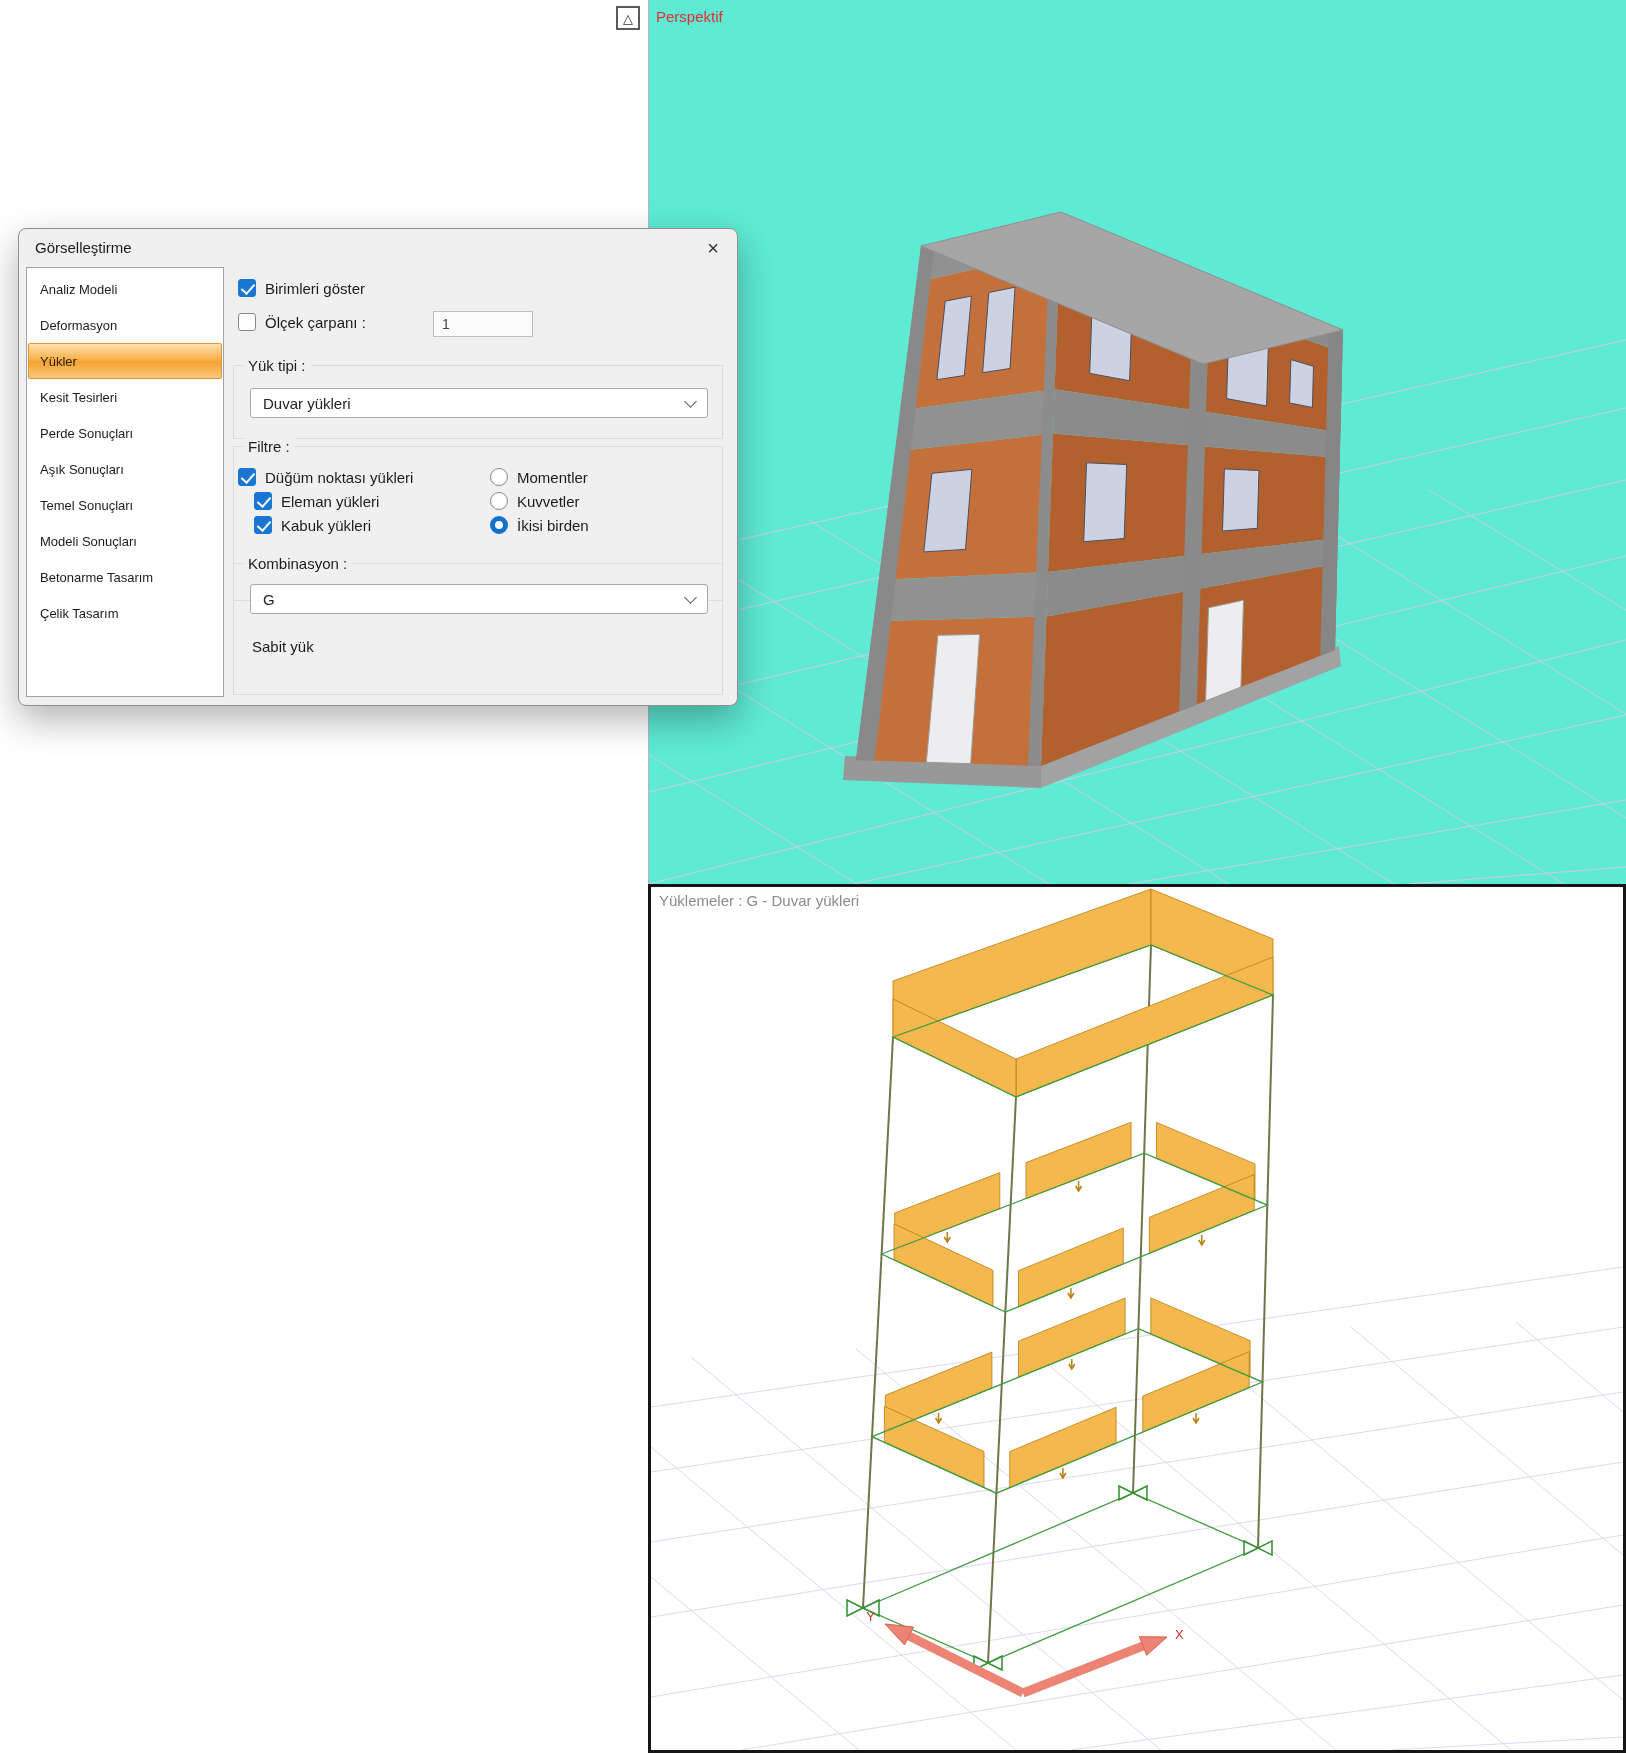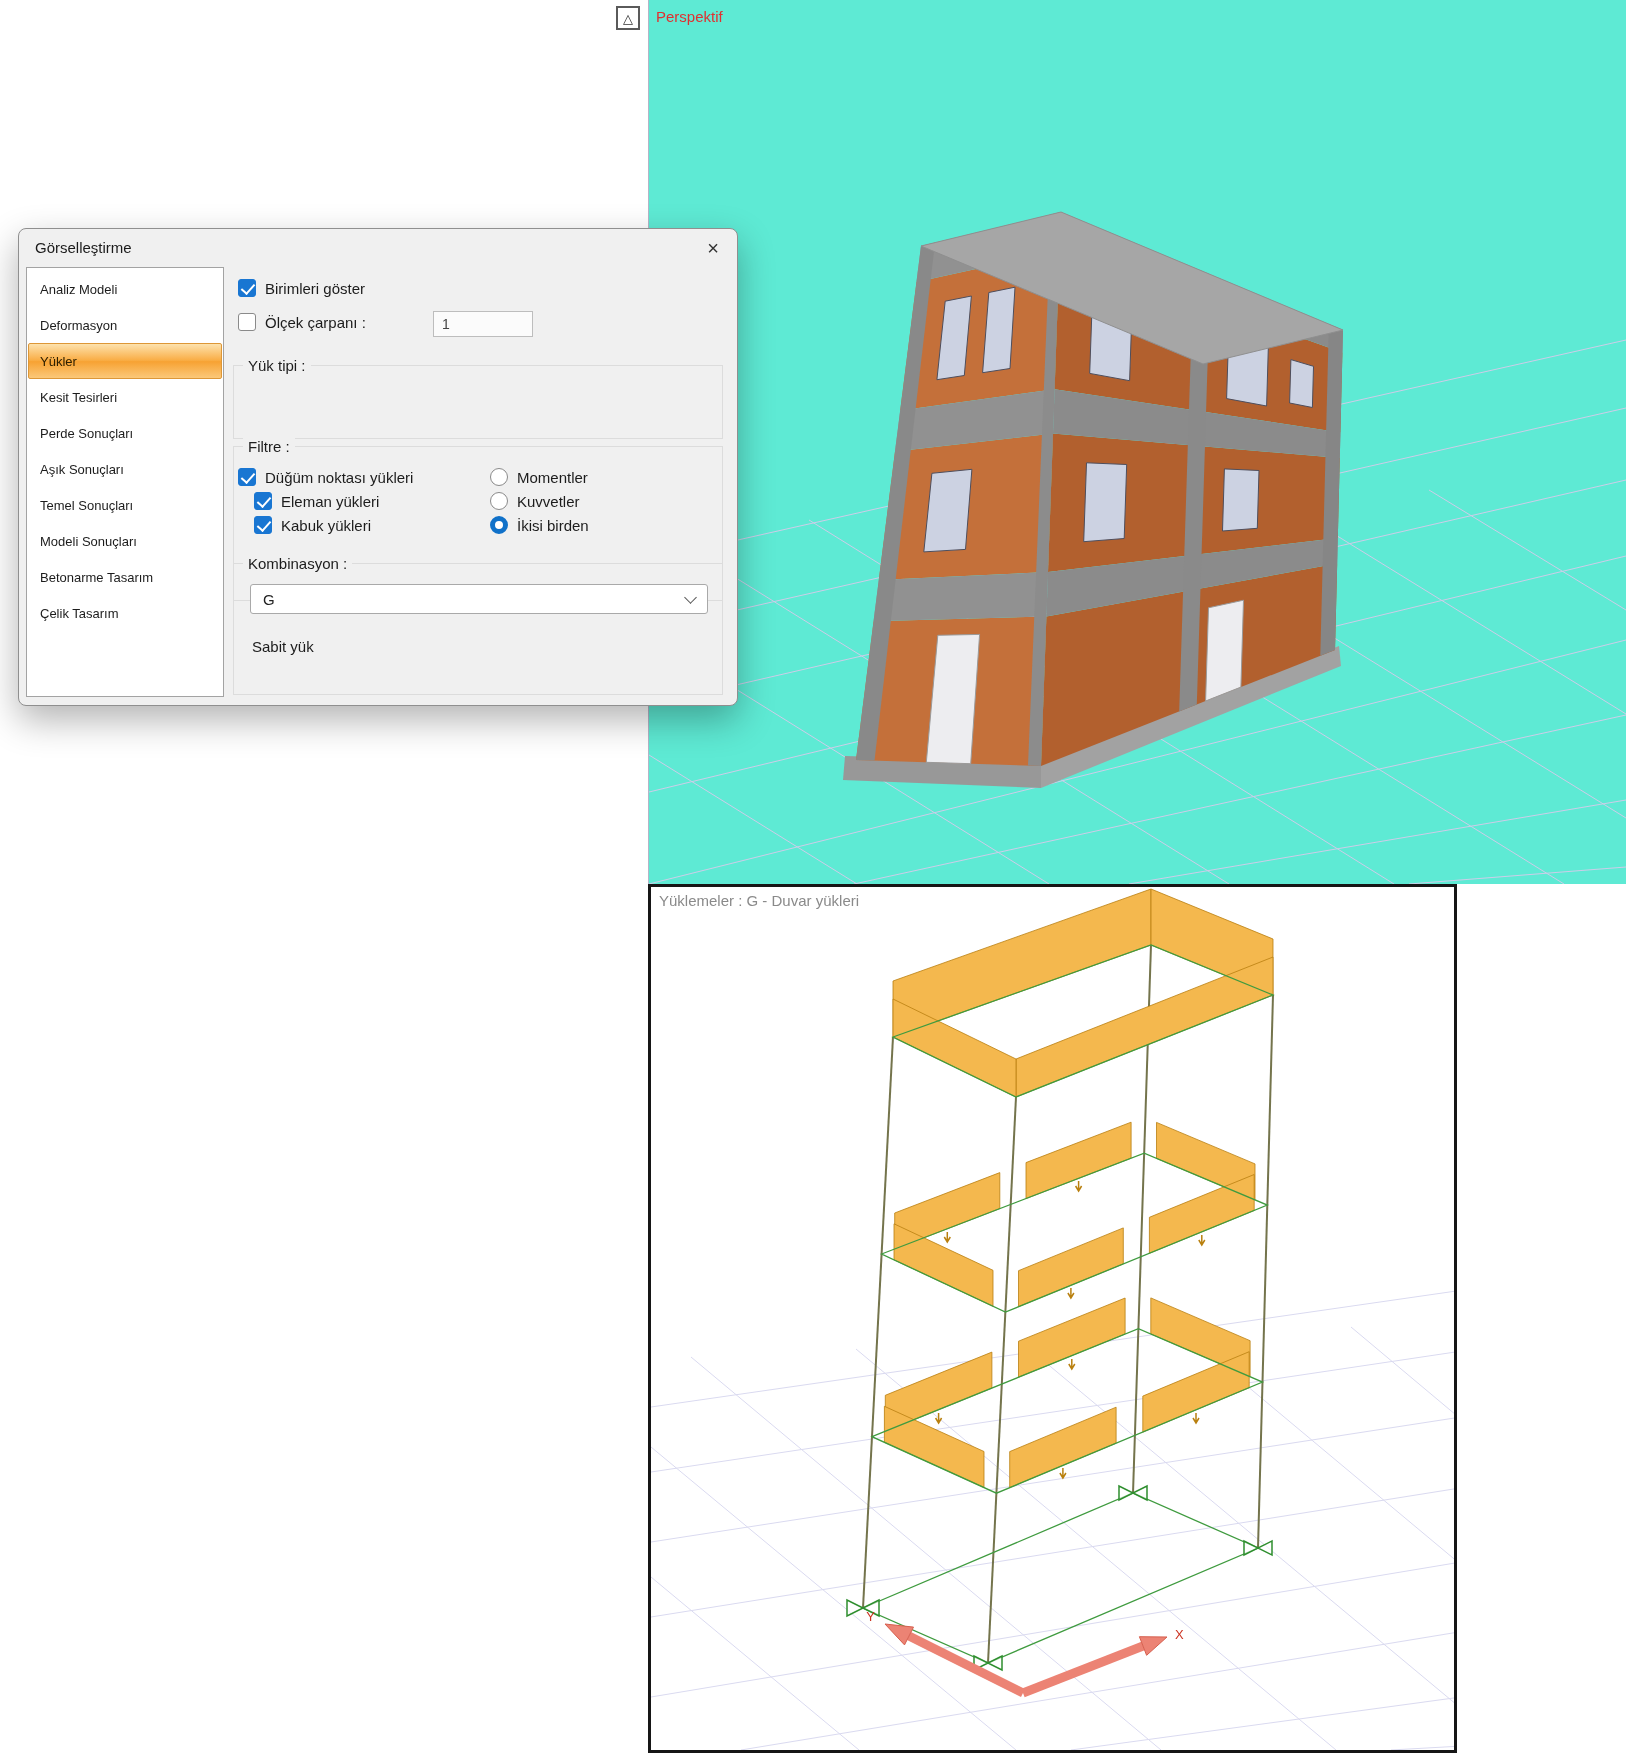--- a/index.html
+++ b/index.html
@@ -24,21 +24,21 @@
 
   
   .persp-pane{position:absolute;left:648px;top:0;width:978px;height:884px;background:#5eead4;
     border-left:1px solid #b5b5c8;overflow:hidden;}
   .persp-label{position:absolute;left:7px;top:8px;font-size:15px;color:#e03030;z-index:5;}
   .persp-pane svg,.loads-pane svg{position:absolute;left:0;top:0;}
   .max-icon{position:absolute;left:616px;top:6px;width:24px;height:24px;border:2px solid #5a5a5a;
     background:#fff;display:flex;align-items:center;justify-content:center;font-size:13px;color:#333;z-index:6;}
 
   
-  .loads-pane{position:absolute;left:648px;top:884px;width:809px;height:869px;background:#fff;
+  .loads-pane{position:absolute;left:648px;top:884px;width:978px;height:869px;background:#fff;
     border:3px solid #161616;overflow:hidden;}
   .loads-title{position:absolute;left:8px;top:5px;font-size:15px;color:#8a8a8a;z-index:5;}
 
   
   .dialog{position:absolute;left:18px;top:228px;width:720px;height:478px;background:#f0f0f0;
     border:1px solid #8f8f8f;border-radius:8px;box-shadow:0 14px 36px rgba(0,0,0,.30);z-index:50;font-size:15px;color:#1c1c1c;}
   .dialog-title{position:absolute;left:16px;top:10px;font-size:15px;color:#1b1b1b;}
   .dialog-close{position:absolute;right:12px;top:7px;width:24px;height:24px;display:flex;align-items:center;
     justify-content:center;font-size:20px;color:#333;}
   .navlist{position:absolute;left:7px;top:38px;width:198px;height:430px;background:#fff;
@@ -240,20 +240,24 @@
     </div>
 
     <div class="check-row" style="left:219px;top:83px">
       <span class="cb"></span>
       <span>Ölçek çarpanı :</span>
     </div>
     <input class="scale-input" value="1" style="">
 
     <div class="group" style="left:214px;top:136px;width:490px;height:74px">
       <span class="legend">Yük tipi :</span>
+      <div class="dropdown" style="top:22px">
+        <span>Duvar yükleri</span>
+        <span class="chev"></span>
+      </div>
     </div>
 
     <div class="group" style="left:214px;top:217px;width:490px;height:155px">
       <span class="legend">Filtre :</span>
       <div class="check-row" style="left:4px;top:20px">
         <span class="cb checked"></span>
         <span>Düğüm noktası yükleri</span>
       </div>
       <div class="check-row" style="left:20px;top:44px">
         <span class="cb checked"></span>

